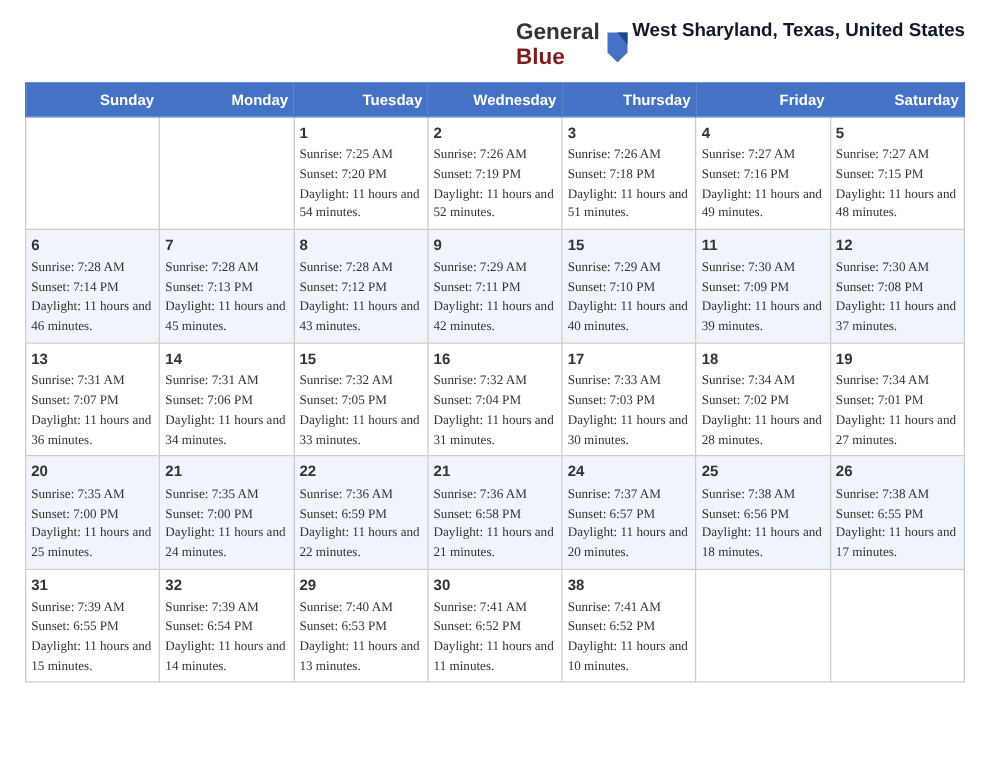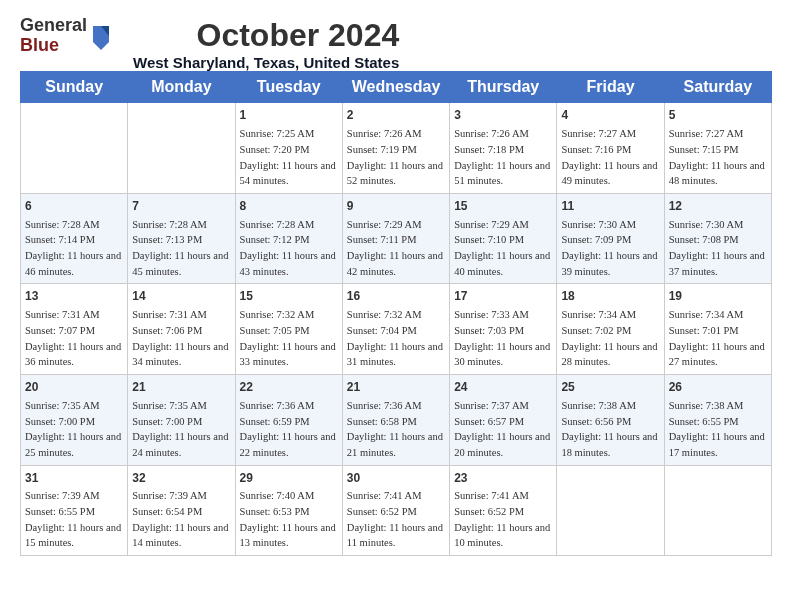--- a/index.html
+++ b/index.html
@@ -5,23 +5,23 @@
     * { box-sizing: border-box; margin: 0; padding: 0; }
     body {
       font-family: Arial, sans-serif;
       background: #fff;
       width: 792px;
       min-height: 612px;
       padding: 16px 20px;
     }
     .header {
       display: flex;
-      justify-content: flex-start;
+      justify-content: flex-end;
       align-items: flex-start;
-      gap: 20px;
+      margin-bottom: 10px;
     }
     .logo {
       display: flex;
       align-items: center;
       gap: 0;
     }
     .logo-text {
       font-size: 18px;
       font-weight: bold;
       line-height: 1.1;
@@ -50,22 +50,22 @@
     table {
       width: 100%;
       border-collapse: collapse;
       font-size: 11px;
     }
     thead tr th {
       background-color: #4472C4;
       color: #fff;
       font-weight: bold;
       padding: 6px 4px;
-      text-align: center;
-      font-size: 16px;
+      text-align: right;
+      font-size: 12px;
       border: 1px solid #4472C4;
     }
     tbody tr td {
       border: 1px solid #ccc;
       vertical-align: top;
       padding: 4px 4px;
       min-height: 70px;
       height: 80px;
       color: #333;
       line-height: 1.4;
@@ -101,21 +101,20 @@
         <span class="general">General</span><br>
         <span class="blue">Blue</span>
       </div>
     </div>
     <svg class="logo-icon" viewBox="0 0 24 28" xmlns="http://www.w3.org/2000/svg">
       <polygon points="4,4 20,4 20,20 12,28 4,20" fill="#4472C4"></polygon>
       <polygon points="12,4 20,4 20,14" fill="#1a4a8a"></polygon>
     </svg>
   </div>
   <div class="title-block">
-    <div class="main-title">October 2024</div>
     <div class="subtitle">West Sharyland, Texas, United States</div>
   </div>
 </div>
 
 <table>
   <thead>
     <tr>
     <th style="width: 14.2857%;">Sunday</th>
         <th style="width: 14.2857%;">Monday</th>
         <th style="width: 14.2857%;">Tuesday</th>
@@ -160,18 +159,18 @@
         <td><span class="day-num">21</span><span class="day-info">Sunrise: 7:36 AM<br>Sunset: 6:58 PM<br>Daylight: 11 hours and 21 minutes.</span></td>
         <td><span class="day-num">24</span><span class="day-info">Sunrise: 7:37 AM<br>Sunset: 6:57 PM<br>Daylight: 11 hours and 20 minutes.</span></td>
         <td><span class="day-num">25</span><span class="day-info">Sunrise: 7:38 AM<br>Sunset: 6:56 PM<br>Daylight: 11 hours and 18 minutes.</span></td>
         <td><span class="day-num">26</span><span class="day-info">Sunrise: 7:38 AM<br>Sunset: 6:55 PM<br>Daylight: 11 hours and 17 minutes.</span></td>
       </tr>
       <tr>
         <td><span class="day-num">31</span><span class="day-info">Sunrise: 7:39 AM<br>Sunset: 6:55 PM<br>Daylight: 11 hours and 15 minutes.</span></td>
         <td><span class="day-num">32</span><span class="day-info">Sunrise: 7:39 AM<br>Sunset: 6:54 PM<br>Daylight: 11 hours and 14 minutes.</span></td>
         <td><span class="day-num">29</span><span class="day-info">Sunrise: 7:40 AM<br>Sunset: 6:53 PM<br>Daylight: 11 hours and 13 minutes.</span></td>
         <td><span class="day-num">30</span><span class="day-info">Sunrise: 7:41 AM<br>Sunset: 6:52 PM<br>Daylight: 11 hours and 11 minutes.</span></td>
-        <td><span class="day-num">23</span><span class="day-info">Sunrise: 7:41 AM<br>Sunset: 6:52 PM<br>Daylight: 11 hours and 10 minutes.</span></td>
+        <td><span class="day-num">38</span><span class="day-info">Sunrise: 7:41 AM<br>Sunset: 6:52 PM<br>Daylight: 11 hours and 10 minutes.</span></td>
         <td class="empty-cell"></td>
         <td class="empty-cell"></td>
       </tr>
     </tbody>
 </table>
 
 </body></html>

